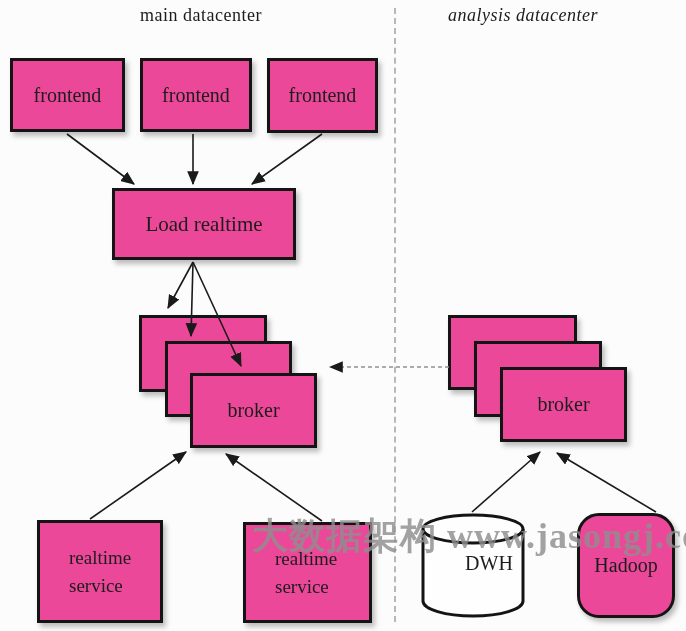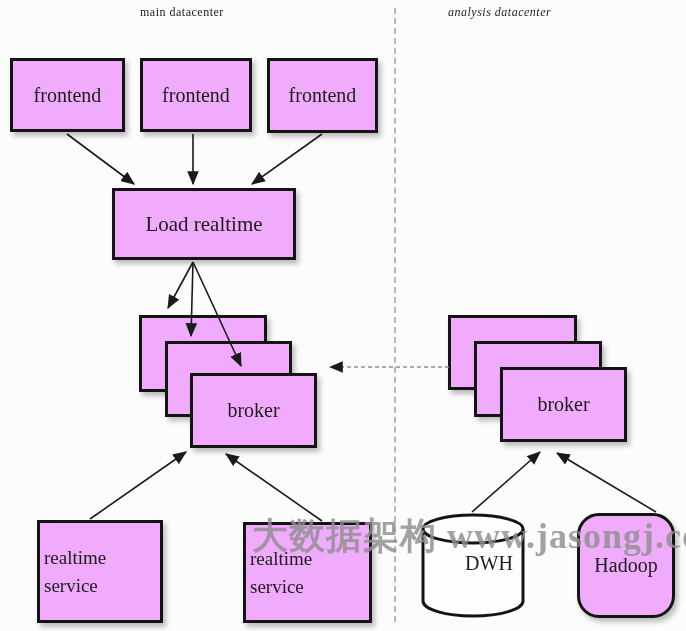--- a/index.html
+++ b/index.html
@@ -6,43 +6,43 @@
   #canvas{
     position:relative;
     width:686px;height:631px;
     background:#fcfcfc;
     overflow:hidden;
     font-family:"Liberation Serif", serif;
     color:#1c1c1c;
   }
   .dc-title{
     position:absolute;
-    font-size:12px;
+    font-size:18px;
     letter-spacing:0.5px;
     white-space:nowrap;
   }
   .box{
     position:absolute;
     box-sizing:border-box;
-    background:#f0abfc;
+    background:#ec4899;
     border:3px solid #141414;
     box-shadow:3px 4px 5px rgba(0,0,0,0.25);
     display:flex;
     align-items:center;
     justify-content:center;
     font-size:20px;
     z-index:4;
   }
   .stack-back{z-index:1;}
   .stack-mid{z-index:2;}
   .stack-front{z-index:3;}
   .rt{
     justify-content:flex-start;
     text-align:left;
-    padding-left:4px;
+    padding-left:29px;
     padding-right:10px;
     font-size:19px;
     line-height:1.45;
   }
   .rounded{border-radius:22px;}
   #dwh-wrap{position:absolute;left:420px;top:510px;width:106px;height:110px;z-index:4;}
   #dwh-label{
     position:absolute;left:16px;top:42px;width:100%;
     text-align:center;font-size:20px;z-index:5;
   }

